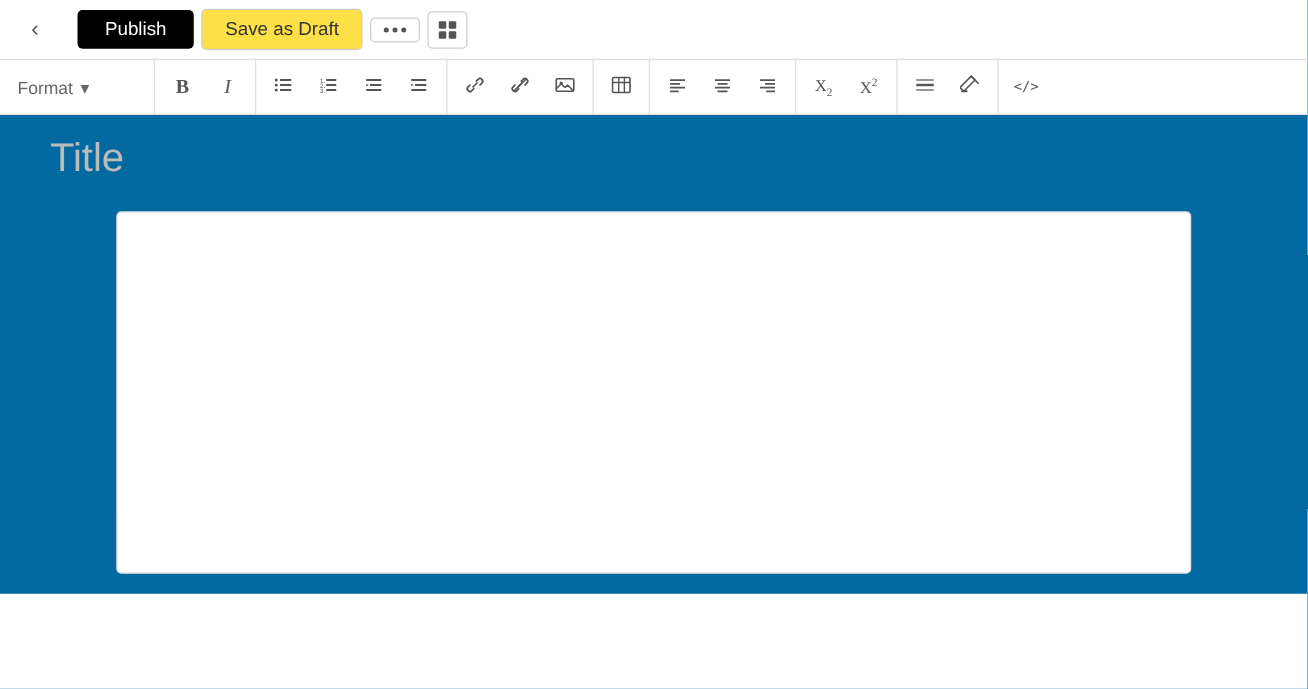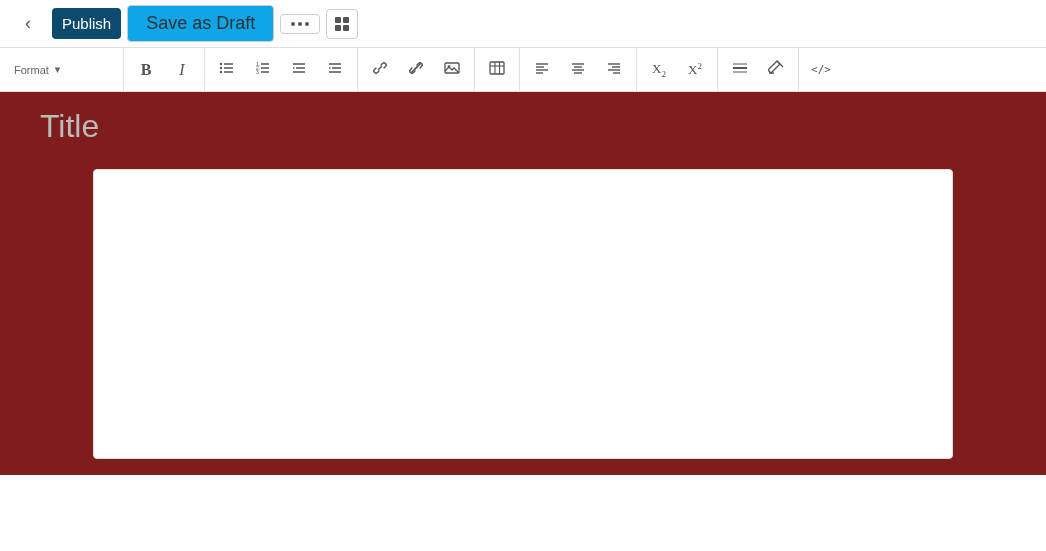--- a/index.html
+++ b/index.html
@@ -27,36 +27,37 @@
       flex: 1;
       font-size: 15px;
       color: #333;
     }
     .top-actions {
       display: flex;
       align-items: center;
       gap: 6px;
     }
     .btn-publish {
-      background: #0c4a6e;
+      background: #000000;
       color: #fff;
       border: none;
       border-radius: 4px;
-      padding: 7px 10px;
+      padding: 7px 22px;
       font-size: 15px;
       cursor: pointer;
       font-weight: 500;
+      margin-left: 10px;
     }
     .btn-save-draft {
-      background: #0ea5e9;
+      background: #fde047;
       color: #333;
       border: 1px solid #ccc;
       border-radius: 4px;
       padding: 7px 18px;
-      font-size: 18px;
+      font-size: 15px;
       cursor: pointer;
     }
     .btn-more {
       background: #fff;
       border: 1px solid #ccc;
       border-radius: 4px;
       padding: 7px 10px;
       cursor: pointer;
       font-size: 15px;
       color: #333;
@@ -105,26 +106,26 @@
       align-items: center;
       padding: 0 10px;
       cursor: pointer;
       font-size: 14px;
       color: #333;
       height: 100%;
       gap: 6px;
       border-right: 1px solid #e0e0e0;
       min-width: 120px;
     }
-    .format-select span { font-size: 11px; color: #666; }
+    .format-select span { font-size: 14px; color: #666; }
 
     
     .editor-area {
       padding: 16px 40px;
-      background: #7f1d1d;
+      background: #0369a1;
     }
     .editor-title {
       font-size: 32px;
       font-weight: 300;
       color: #bbb;
       margin-bottom: 24px;
       cursor: text;
       outline: none;
     }
     .editor-body {

